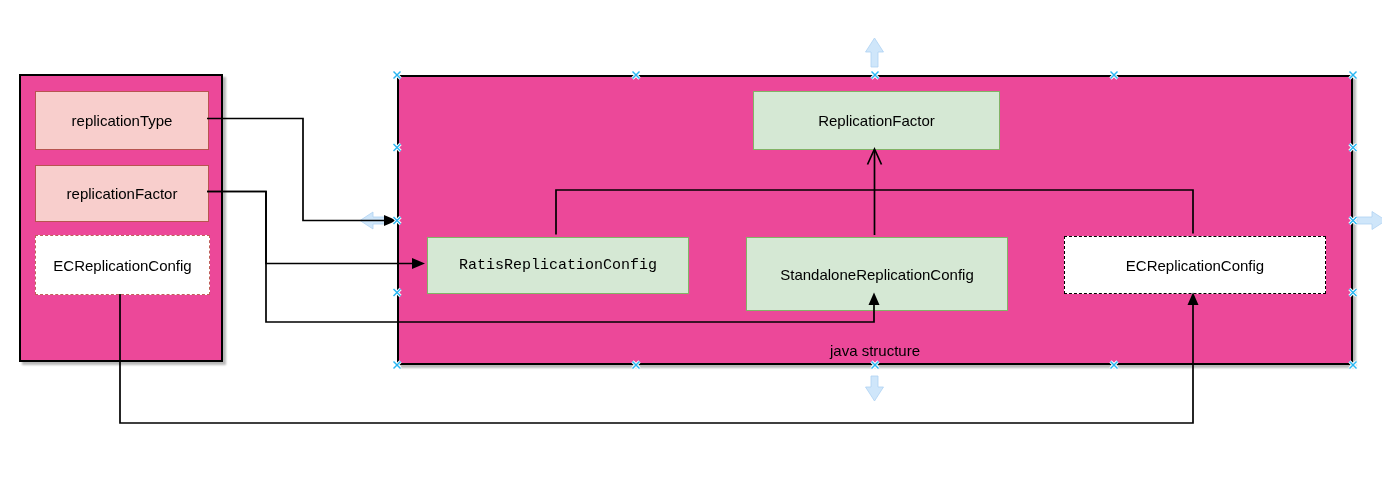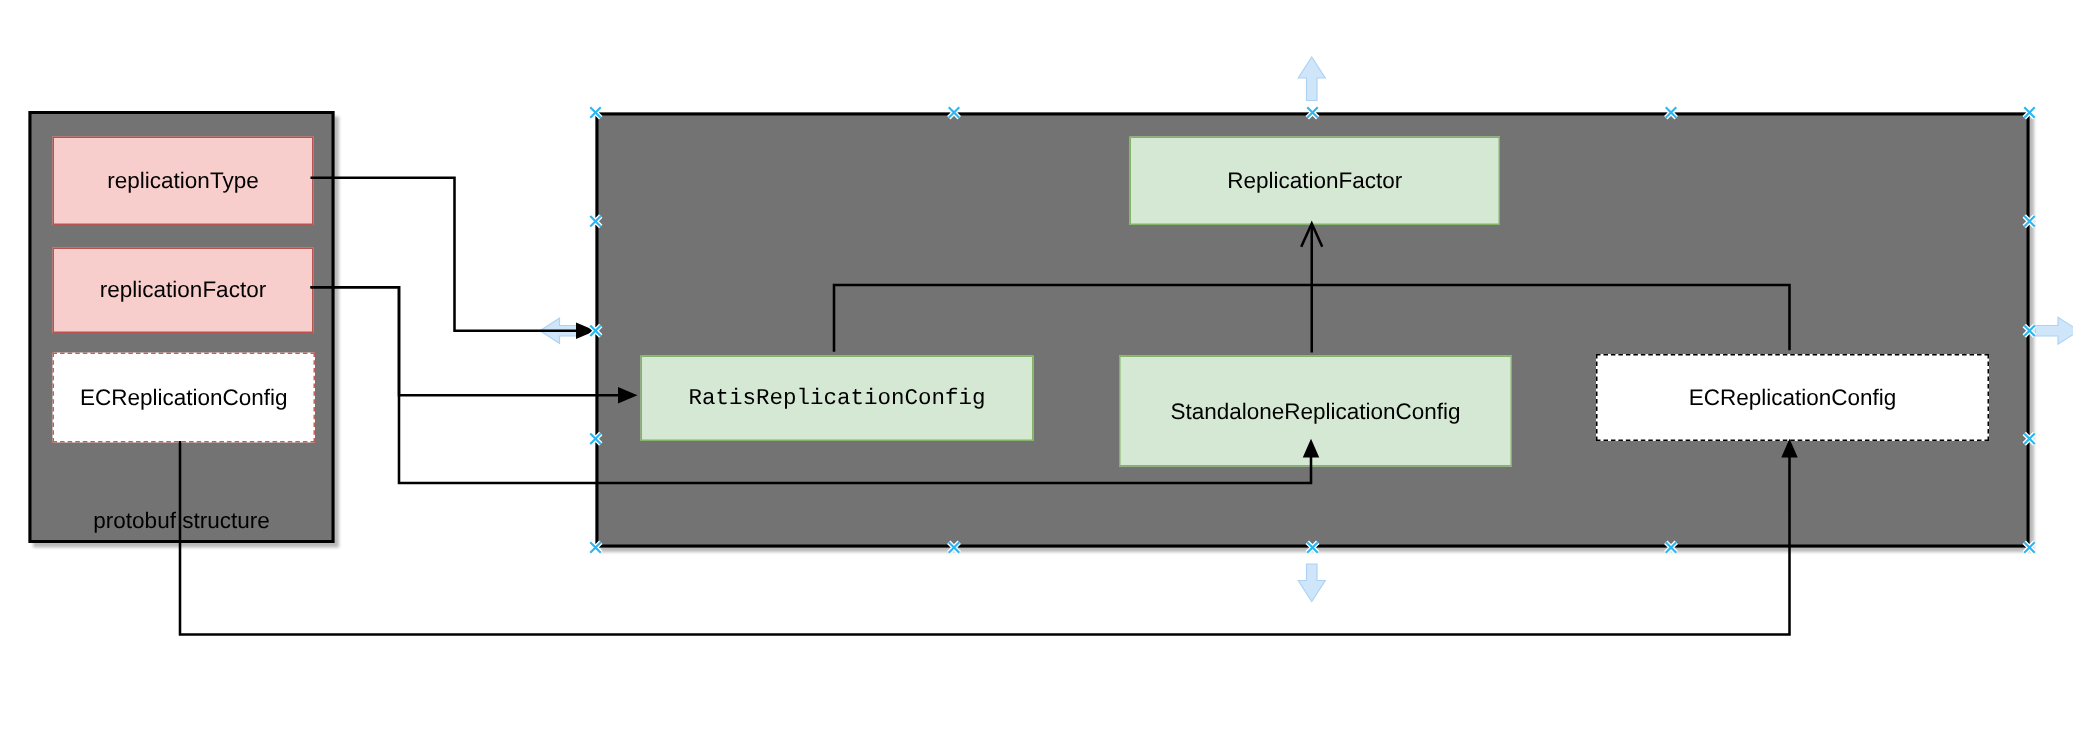--- a/index.html
+++ b/index.html
@@ -7,21 +7,21 @@
     position:relative;
     width:1382px;height:503px;
     background:#ffffff;
     font-family:"Liberation Sans","DejaVu Sans",sans-serif;
     overflow:hidden;
     color:#000;
   }
   .container-box{
     position:absolute;
     box-sizing:border-box;
-    background:#737373;
+    background:#ec4899;
     border:2px solid #000;
     box-shadow:3px 3px 2px rgba(0,0,0,0.28);
   }
   .container-label{
     position:absolute;
     left:0;right:0;bottom:3px;
     text-align:center;
     font-size:15px;
     line-height:18px;
     white-space:nowrap;
@@ -55,36 +55,36 @@
   <div class="container-box" style="left:19px;top:74px;width:204px;height:288px;">
     <div class="node node-red" style="left:14px;top:15px;width:174px;height:59px;">
       <span>replicationType</span>
     </div>
     <div class="node node-red" style="left:14px;top:89px;width:174px;height:57px;">
       <span>replicationFactor</span>
     </div>
     <div class="node node-dashed-red" style="left:14px;top:159px;width:175px;height:60px;">
       <span>ECReplicationConfig</span>
     </div>
-    <div class="container-label">protobuf structure</div>
   </div>
 
   <div class="container-box" style="left:397px;top:75px;width:956px;height:290px;">
     <div class="node node-green" style="left:354px;top:14px;width:247px;height:59px;">
       <span>ReplicationFactor</span>
     </div>
     <div class="node node-green" style="left:28px;top:160px;width:262px;height:57px;font-family:Liberation Mono, monospace;">
       <span>RatisReplicationConfig</span>
     </div>
     <div class="node node-green" style="left:347px;top:160px;width:262px;height:74px;">
       <span>StandaloneReplicationConfig</span>
     </div>
     <div class="node node-dashed-black" style="left:665px;top:159px;width:262px;height:58px;">
       <span>ECReplicationConfig</span>
     </div>
+    <div class="container-label">java structure</div>
   </div>
 
   <svg class="edge-layer" width="1382" height="503" viewBox="0 0 1382 503">
     <defs>
       <g id="xmark">
         <line x1="-3.5" y1="-3.5" x2="3.5" y2="3.5" stroke="#ffffff" stroke-width="3.2"></line>
         <line x1="-3.5" y1="3.5" x2="3.5" y2="-3.5" stroke="#ffffff" stroke-width="3.2"></line>
         <line x1="-3.5" y1="-3.5" x2="3.5" y2="3.5" stroke="#29b6f2" stroke-width="1.4"></line>
         <line x1="-3.5" y1="3.5" x2="3.5" y2="-3.5" stroke="#29b6f2" stroke-width="1.4"></line>
       </g>

